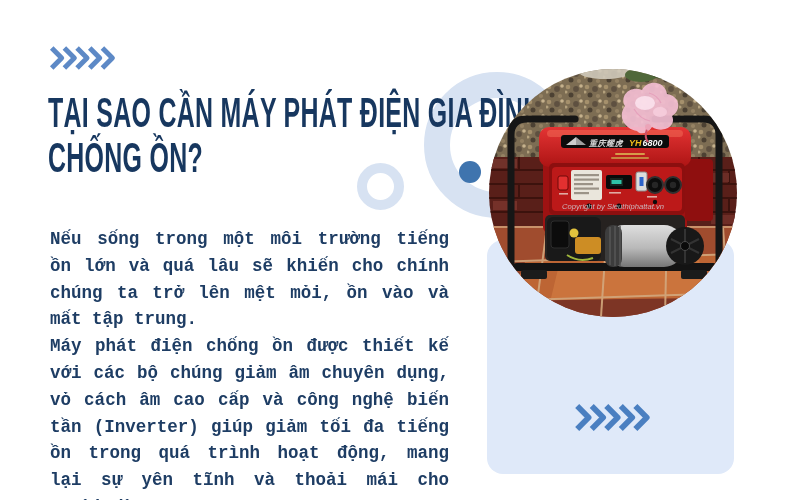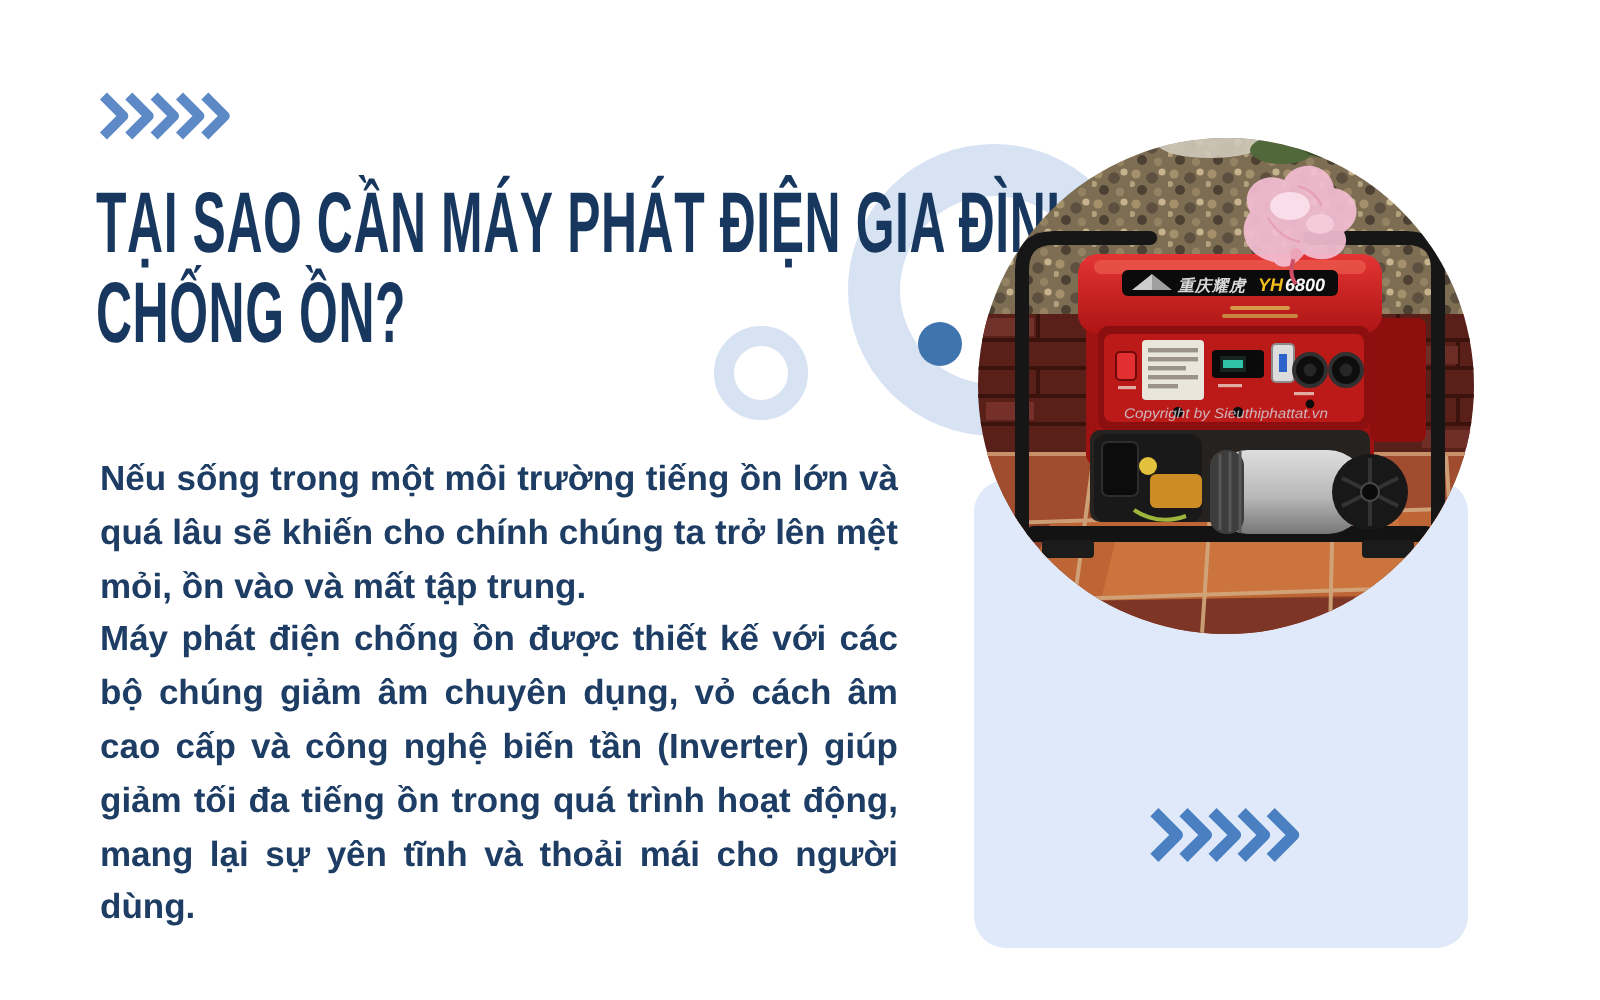--- a/index.html
+++ b/index.html
@@ -20,21 +20,21 @@
   .chev-top svg{width:67px;height:24px;display:block;}
   .chev-bottom{left:574px;top:404px;}
   .chev-bottom svg{width:77px;height:27px;display:block;}
   
   .title{position:absolute;left:48px;top:90px;color:#17375f;}
   .title-line{font-weight:800;font-size:43px;line-height:45px;letter-spacing:.5px;
     transform:scaleX(.58);transform-origin:0 0;white-space:nowrap;}
   
   .body-text{position:absolute;left:50px;top:226px;width:399px;color:#1e3d64;}
   .body-text p{margin:0;font-size:17.5px;line-height:26.8px;font-weight:600;
-    text-align:justify;}
+    text-align:justify;font-family:Liberation Mono, monospace;}
   
   .panel{position:absolute;left:487px;top:240px;width:247px;height:234px;
     background:#dfe9f9;border-radius:16px;}
   
   .photo{position:absolute;left:489px;top:69px;width:248px;height:248px;
     border-radius:50%;overflow:hidden;font-style:italic;}
   .photo svg{display:block;}
 </style>
 </head>
 <body>

